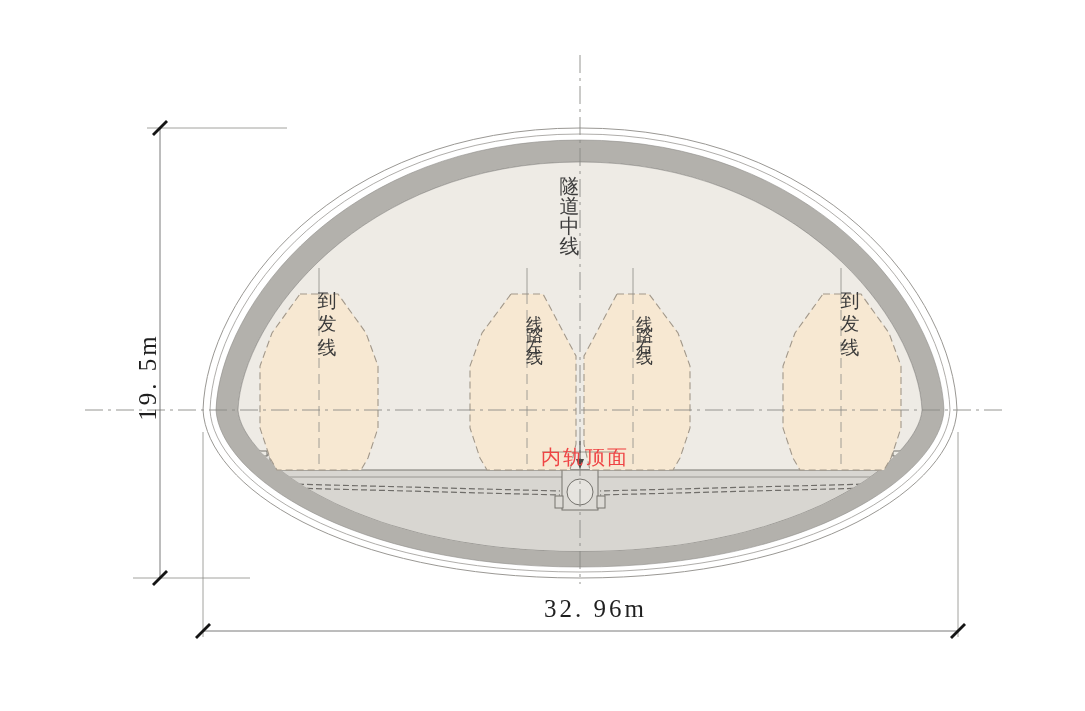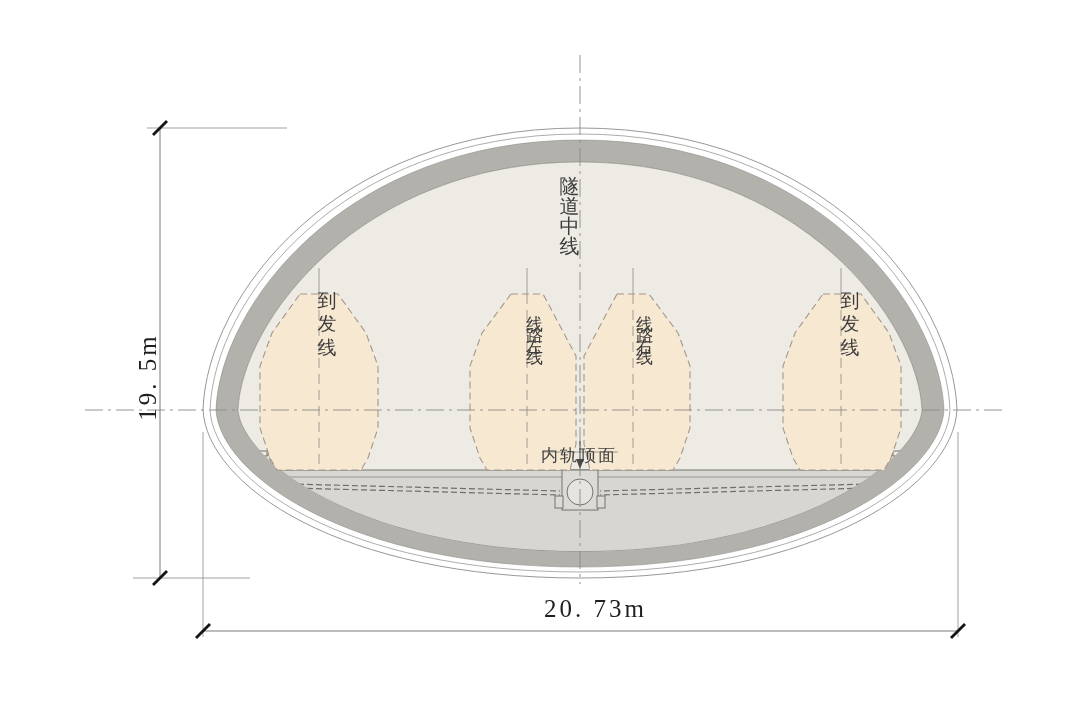--- a/index.html
+++ b/index.html
@@ -14,22 +14,22 @@
     white-space:nowrap;user-select:none;
   }
   .lbl-tunnel-center{left:557px;top:160px;font-size:20px;letter-spacing:20px;}
   .lbl-env-big{font-size:19px;letter-spacing:23px;top:276px;}
   .lbl-env-big.left{left:314px;}
   .lbl-env-big.right{left:837px;}
   .lbl-env-small{font-size:17px;letter-spacing:11px;top:302px;}
   .lbl-env-small.left{left:523px;}
   .lbl-env-small.right{left:633px;}
   .lbl-railtop{
-    position:absolute;left:541px;top:444px;font-size:17px;letter-spacing:2px;
-    color:#404040;white-space:nowrap;
+    position:absolute;left:541px;top:444px;font-size:20px;letter-spacing:2px;
+    color:#ef4444;white-space:nowrap;
   }
   .dim-text{
     position:absolute;color:#1f1f1f;font-size:25px;letter-spacing:3px;
     text-align:center;white-space:nowrap;user-select:none;
   }
   .dim-h{left:98px;top:362px;width:100px;height:30px;line-height:30px;transform:rotate(-90deg);}
   .dim-w{left:518px;top:595px;width:155px;}
   
   .c-outline{stroke:var(--c-line-light,#9a9894);fill:none;}
   .c-band{fill:var(--c-band,#b3b1ac);stroke:#8f8d89;stroke-width:.6;}
@@ -143,14 +143,14 @@
   <div class="vtext lbl-tunnel-center">隧道中线</div>
 
   <div class="vtext lbl-env-big left">到发线</div>
   <div class="vtext lbl-env-small left">线路左线</div>
   <div class="vtext lbl-env-small right">线路右线</div>
   <div class="vtext lbl-env-big right">到发线</div>
 
   <div class="lbl-railtop">内轨顶面</div>
 
   <div class="dim-text dim-h">19. 5m</div>
-  <div class="dim-text dim-w">20. 73m</div>
+  <div class="dim-text dim-w">32. 96m</div>
 </div>
 
 </body></html>

